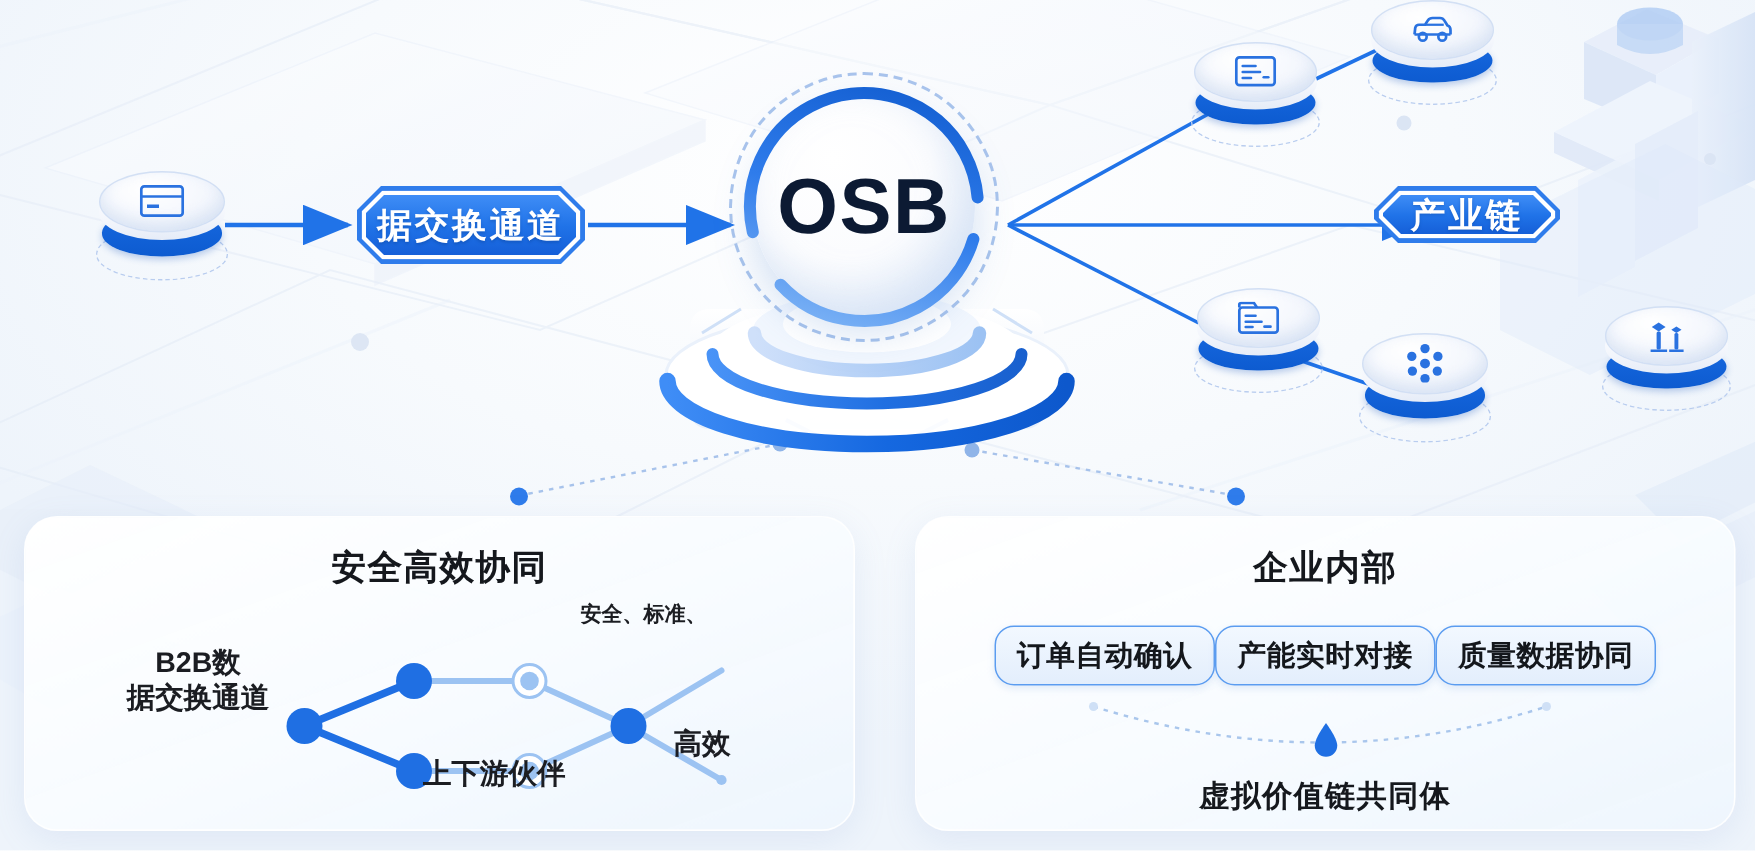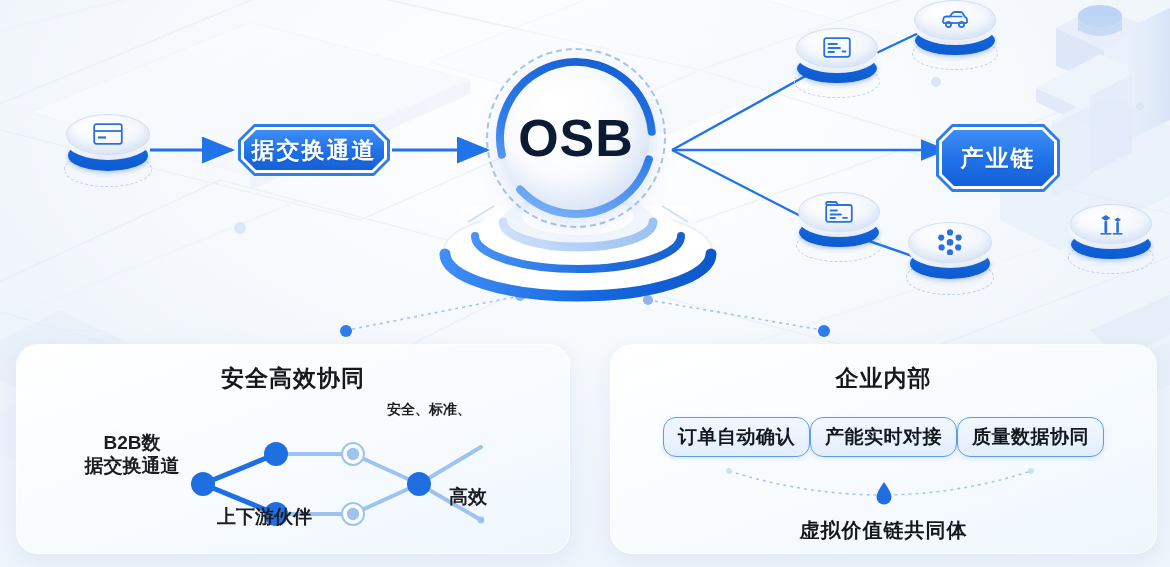--- a/index.html
+++ b/index.html
@@ -112,21 +112,21 @@
   #card-left{left:16px;width:552px;}
   #card-right{left:610px;width:545px;}
   .card-title{
     position:absolute;left:0;top:18px;width:100%;text-align:center;
     font-size:23px;font-weight:bold;color:#15181d;letter-spacing:1px;
   }
 
   .graph-svg{position:absolute;left:0;top:52px;width:552px;height:150px;}
   .glabel{position:absolute;font-weight:bold;color:#1b1d22;line-height:1.22;}
   #lbl-b2b{left:50px;top:86px;width:130px;text-align:center;font-size:19px;}
-  #lbl-partners{left:200px;top:160px;width:160px;text-align:left;font-size:19px;}
+  #lbl-partners{left:200px;top:160px;width:160px;text-align:right;font-size:19px;}
   #lbl-secstd{left:370px;top:56px;width:170px;text-align:left;font-size:14px;}
   #lbl-eff{left:432px;top:140px;width:90px;text-align:left;font-size:19px;}
 
   .tags{
     position:absolute;left:18px;top:72px;width:509px;
     display:flex;justify-content:center;align-items:center;
   }
   .tag{
     flex:0 0 auto;
     padding:6px 14px;
@@ -401,21 +401,21 @@
             <rect x="8.4" y="8" width="2.8" height="12" rx="1"></rect>
             <path d="M4.4 20 h11 v1.6 h-11 z"></path>
             <path d="M21.6 4.6 L25 6.8 L21.6 9 L18.2 6.8 Z"></path>
             <rect x="20.3" y="9" width="2.6" height="11" rx="1"></rect>
             <path d="M16.8 20 h9.6 v1.6 h-9.6 z"></path>
           </g>
         </svg>
       </div>
     </div>
 
-    <div class="octo-wrap" id="tag-chain" style="left:936px;top:124px;width:124px;height:68px;">
+    <div class="octo-wrap" id="tag-chain" style="left:916px;top:124px;width:124px;height:38px;">
       <div class="octo-outline"></div>
       <div class="octo-inner"></div>
       <div class="octo-face">产业链</div>
     </div>
   </div>
 
   <div class="cards">
 
     <div class="card" id="card-left">
       <div class="card-title">安全高效协同</div>

